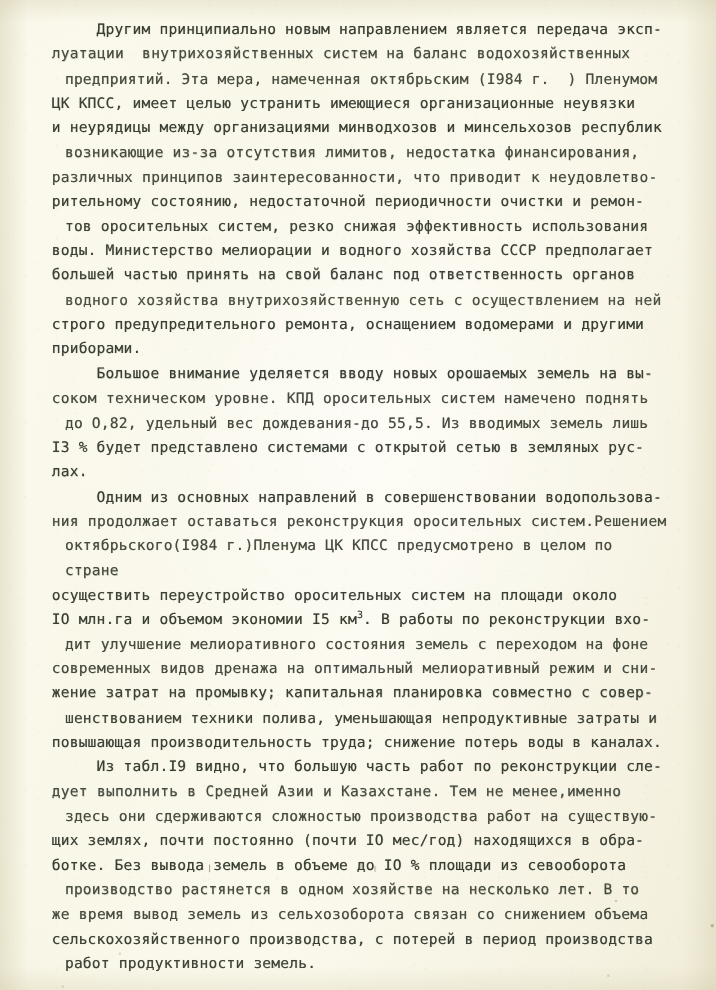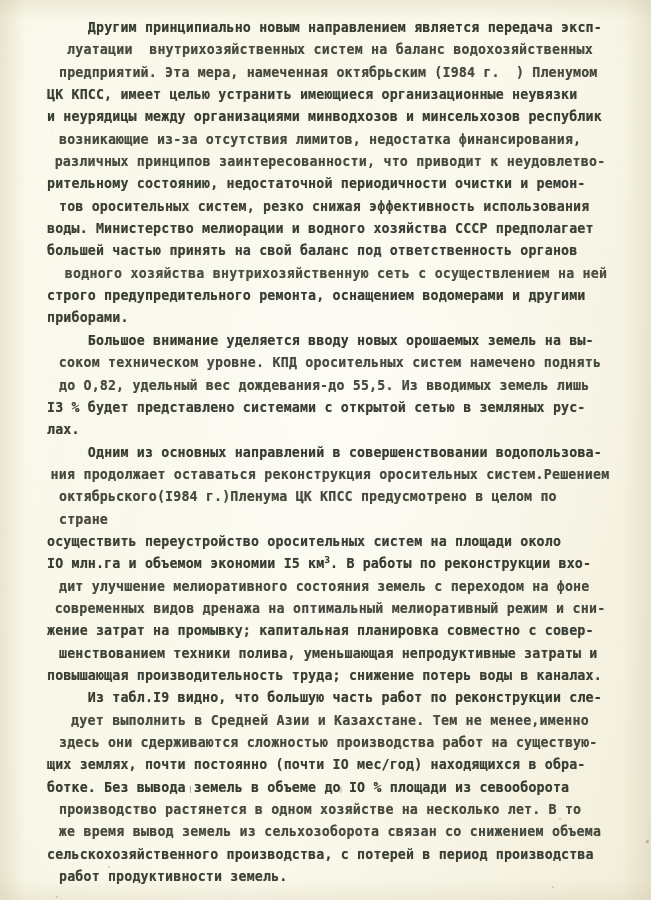--- a/index.html
+++ b/index.html
@@ -21,21 +21,20 @@
       radial-gradient(ellipse 120% 100% at 50% 50%,
         rgba(250,247,228,0) 55%,
         rgba(231,226,199,0.55) 100%),
       linear-gradient(105deg,
         #fcfaee 0%,
         #f9f7e8 30%,
         #fbf9ec 55%,
         #f6f3e3 82%,
         #f2eeda 100%);
     font-family: "DejaVu Sans Mono", "Liberation Mono", monospace;
-    font-weight: bold;
   }
 
   
   .grain {
     position: absolute;
     inset: 0;
     pointer-events: none;
     opacity: 0.5;
     background-image:
       radial-gradient(circle at 12% 9%,  rgba(150,140,100,0.16) 0.6px, transparent 1.1px),
@@ -77,21 +76,21 @@
     white-space: pre-wrap;
     text-shadow:
       0 0 0.7px rgba(59,64,54,0.42),
       0.35px 0.2px 0.5px rgba(70,76,62,0.26);
   }
   .para .ln { display: block; }
 
   
   .para .ln:nth-child(3n)   { color: #414639; opacity: 0.97; margin-left: 12px; }
   .para .ln:nth-child(4n+1) { color: #383d32; }
-  .para .ln:nth-child(5n+2) { opacity: 0.94; letter-spacing: 0.28px; text-align: center; }
+  .para .ln:nth-child(5n+2) { opacity: 0.94; letter-spacing: 0.28px; }
 
   .para sup {
     font-size: 0.68em;
     vertical-align: super;
     line-height: 0;
   }
 
   
   .speck { position: absolute; background: #8e8467; pointer-events: none; }
   .speck.s1 { left: 190px; top: 786px; width: 1px;   height: 7px;  opacity: 0.72; }

